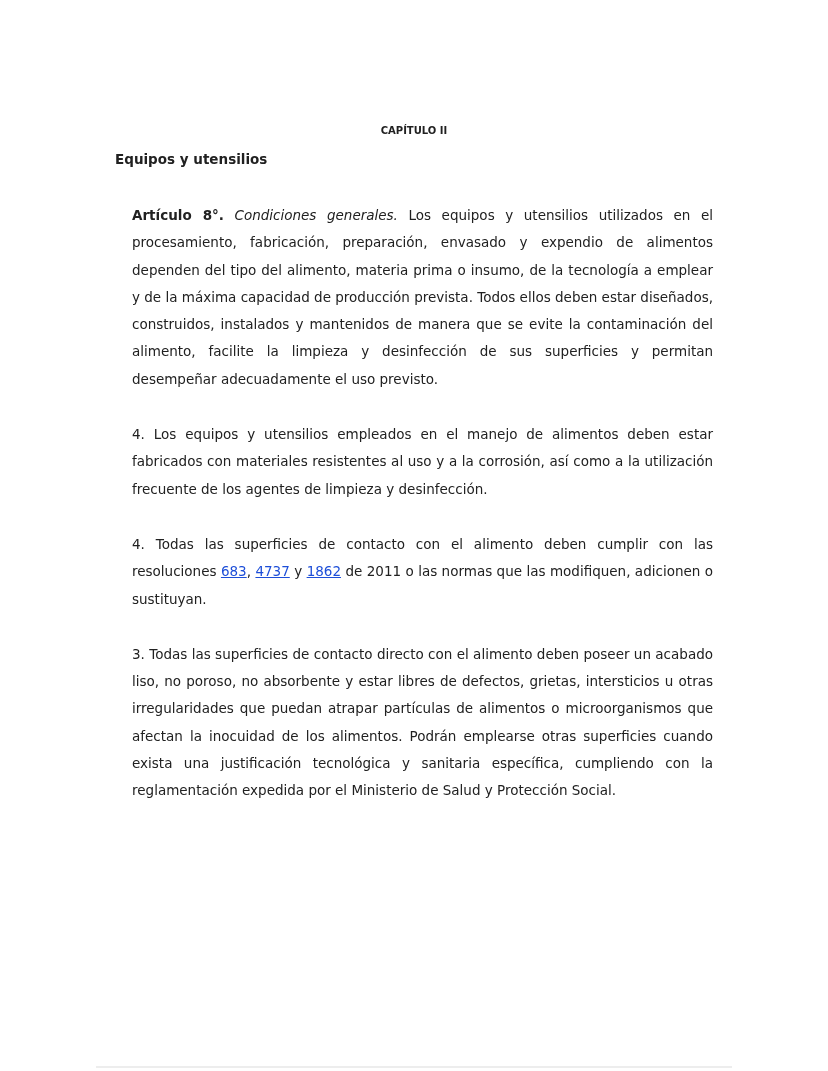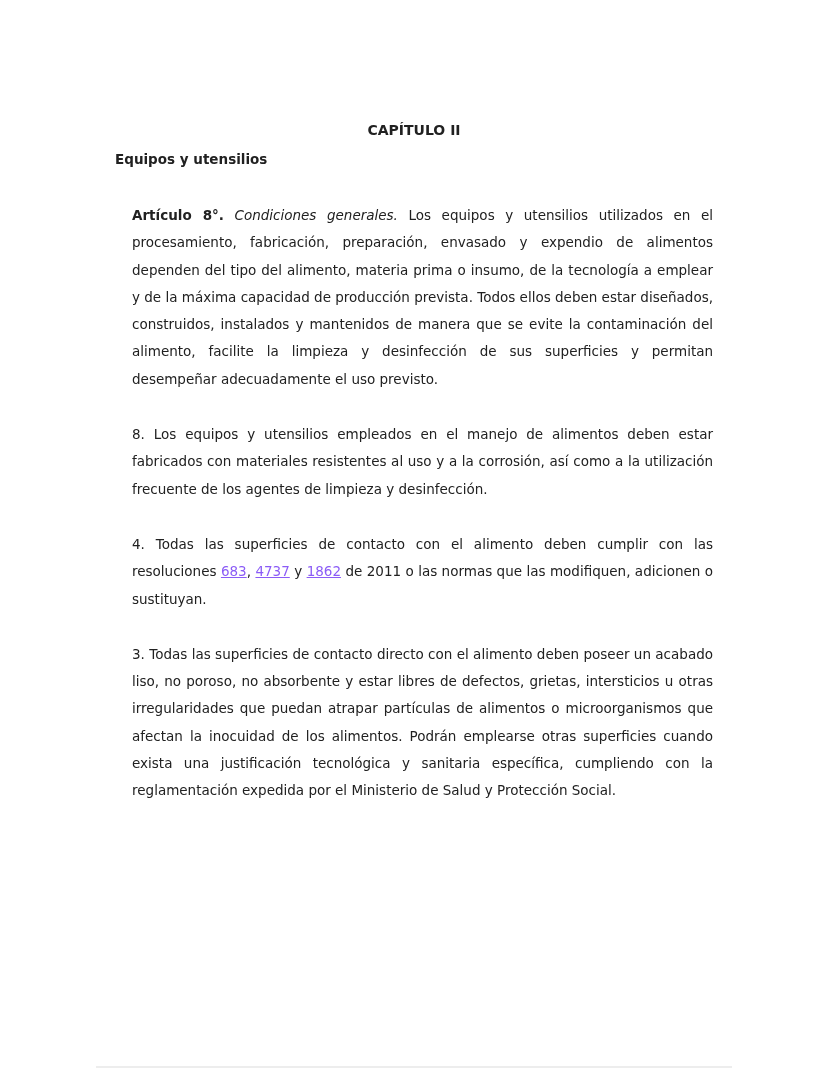--- a/index.html
+++ b/index.html
@@ -18,21 +18,21 @@
   .page {
     box-sizing: border-box;
     width: 828px;
     height: 1071px;
     padding: 116px 115px 0 115px;
     background: #ffffff;
   }
   .doc-title {
     margin: 0;
     text-align: center;
-    font-size: 14px;
+    font-size: 10px;
     font-weight: bold;
     line-height: 29px;
   }
   .doc-subtitle {
     margin: 0;
     font-size: 13.5px;
     font-weight: bold;
     line-height: 29px;
   }
   p.para {
@@ -41,21 +41,21 @@
     line-height: 27.3px;
     text-align: justify;
   }
   .article-label {
     font-weight: bold;
   }
   .article-name {
     font-style: italic;
   }
   a.doc-link {
-    color: #8b5cf6;
+    color: #1d4ed8;
     text-decoration: underline;
     cursor: pointer;
   }
   .page-edge {
     position: absolute;
     left: 96px;
     right: 96px;
     bottom: 3px;
     height: 2px;
     background: #ededed;
@@ -65,21 +65,21 @@
 <body>
 
 <div class="page">
 
   <h1 class="doc-title">CAPÍTULO II</h1>
   <h2 class="doc-subtitle">Equipos y utensilios</h2>
 
   <p class="para"><span class="article-label">Artículo 8°.</span> <span class="article-name">Condiciones generales.</span> <span>Los equipos y utensilios utilizados en el procesamiento, fabricación, preparación, envasado y expendio de alimentos dependen del tipo del alimento, materia prima o insumo, de la tecnología a emplear y de la máxima capacidad de producción prevista. Todos ellos deben estar diseñados, construidos, instalados y mantenidos de manera que se evite la contaminación del alimento, facilite la limpieza y desinfección de sus superficies y permitan desempeñar adecuadamente el uso previsto.</span></p>
 
 
-  <p class="para">8. Los equipos y utensilios empleados en el manejo de alimentos deben estar fabricados con materiales resistentes al uso y a la corrosión, así como a la utilización frecuente de los agentes de limpieza y desinfección.</p>
+  <p class="para">4. Los equipos y utensilios empleados en el manejo de alimentos deben estar fabricados con materiales resistentes al uso y a la corrosión, así como a la utilización frecuente de los agentes de limpieza y desinfección.</p>
 
   <p class="para"><span>4. Todas las superficies de contacto con el alimento deben cumplir con las resoluciones</span> <a class="doc-link" href="#">683</a><span>,</span> <a class="doc-link" href="#">4737</a> <span>y</span> <a class="doc-link" href="#">1862</a> <span>de 2011 o las normas que las modifiquen, adicionen o sustituyan.</span></p>
 
   <p class="para">3. Todas las superficies de contacto directo con el alimento deben poseer un acabado liso, no poroso, no absorbente y estar libres de defectos, grietas, intersticios u otras irregularidades que puedan atrapar partículas de alimentos o microorganismos que afectan la inocuidad de los alimentos. Podrán emplearse otras superficies cuando exista una justificación tecnológica y sanitaria específica, cumpliendo con la reglamentación expedida por el Ministerio de Salud y Protección Social.</p>
 
 </div>
 
 <div class="page-edge"></div>
 
 </body></html>

